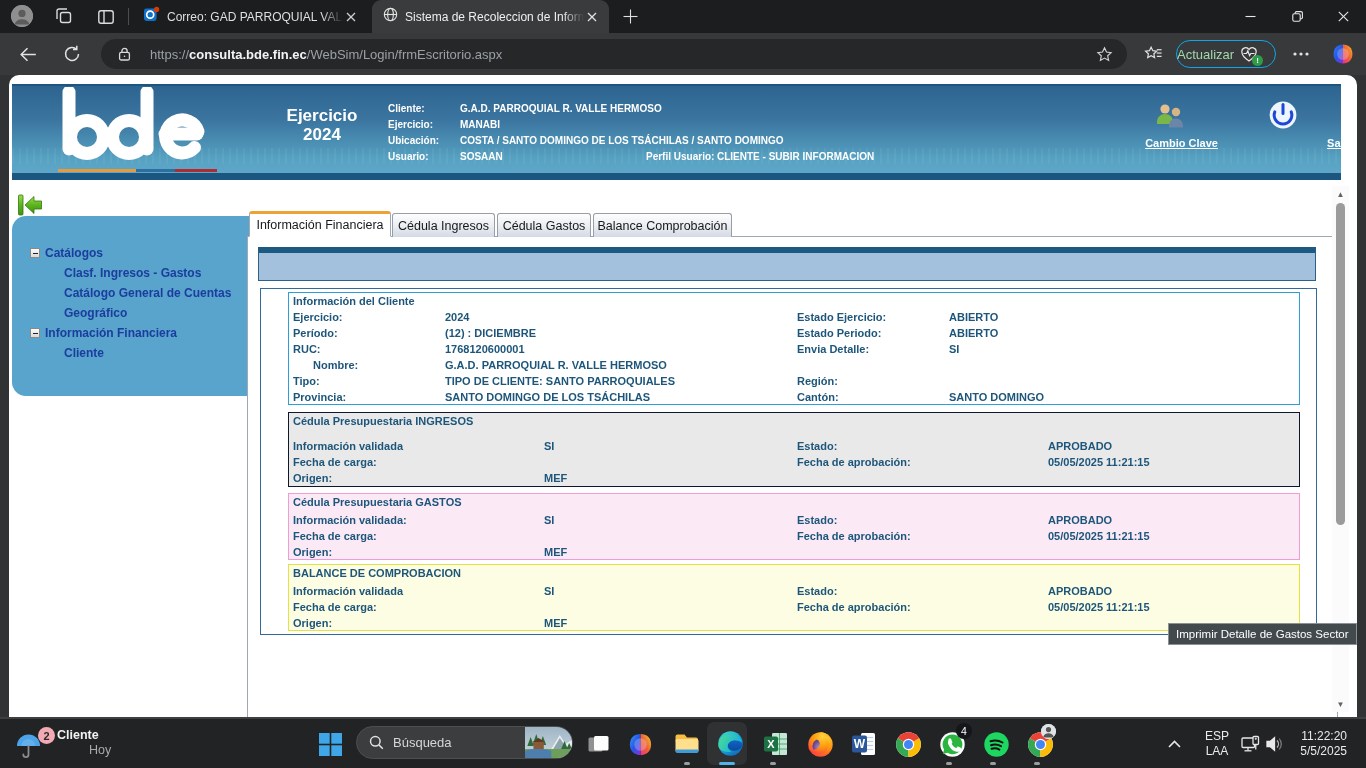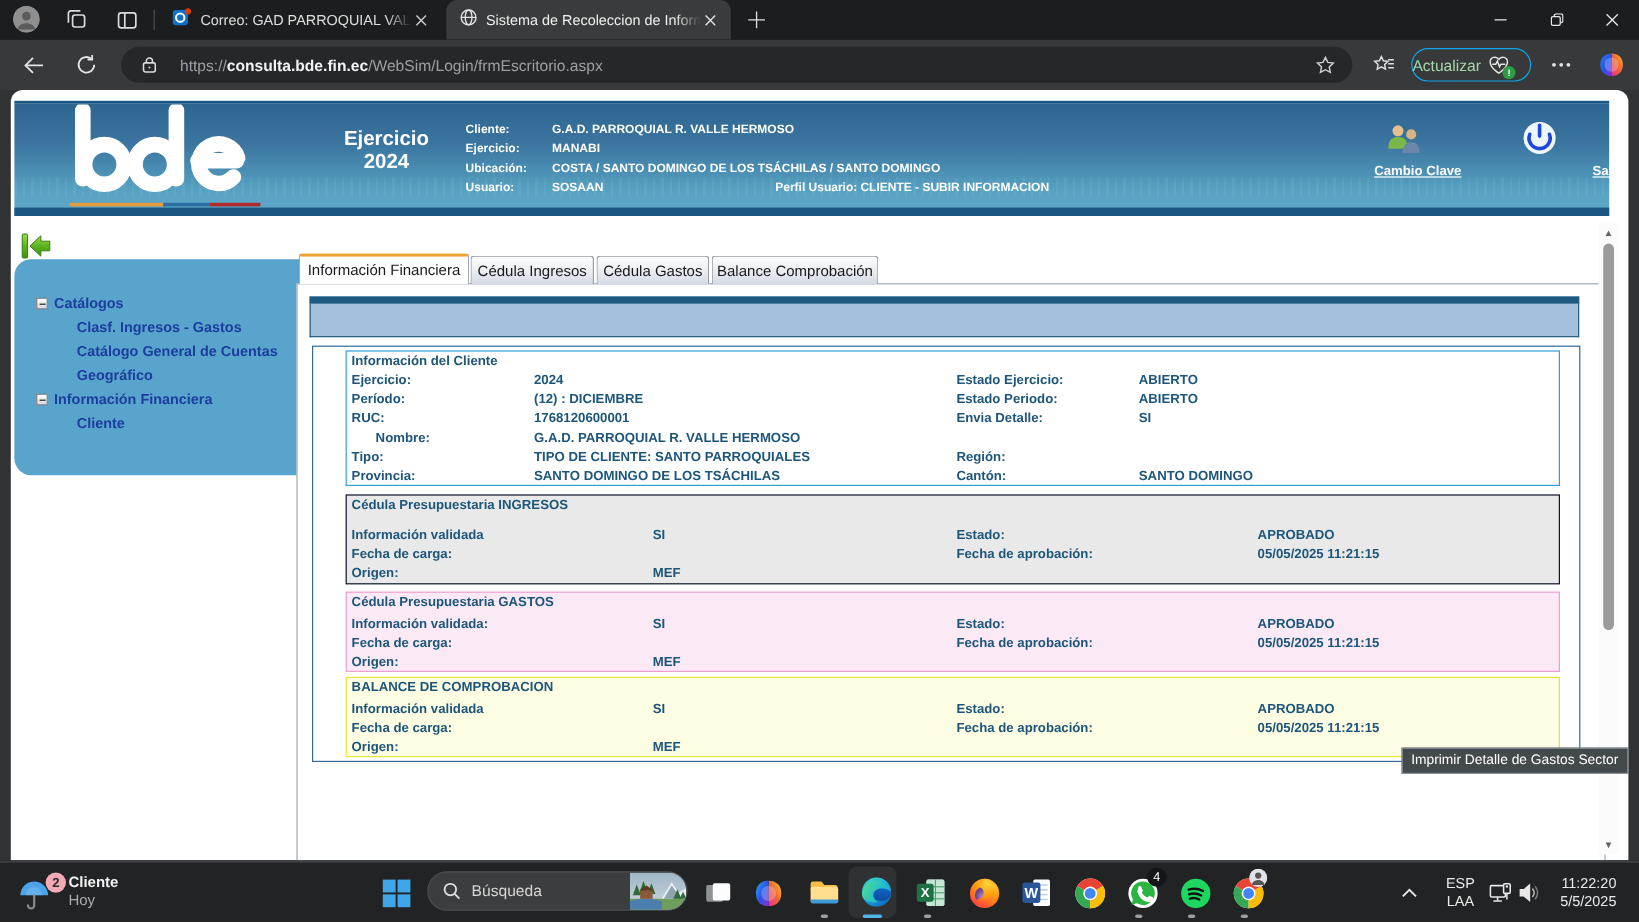--- a/index.html
+++ b/index.html
@@ -87,21 +87,21 @@
   
   .scroll-track { position:absolute; left:1332px; top:111px; width:17px; height:526px; background:#fbfbfb; }
   .scroll-thumb { position:absolute; left:1336px; top:128px; width:9px; height:322px; background:#9b9b9b; border-radius:5px; }
   .scroll-arrow { position:absolute; left:1332px; width:17px; height:16px; display:flex; align-items:center; justify-content:center; color:#5f6368; font-size:8px; }
 
   
   .taskbar { left:0; top:717px; width:1366px; height:51px; background:#212324; border-top:2px solid #3d3f41; }
   .tk-icon { position:absolute; top:9px; width:32px; height:32px; display:flex; align-items:center; justify-content:center; }
   .weather { position:absolute; left:10px; top:6px; display:flex; align-items:center; }
   .weather-txt1 { color:#f2f2f2; font-size:12.5px; font-weight:700; line-height:15px; }
-  .weather-txt2 { color:#ababab; font-size:12.5px; line-height:15px; }
+  .weather-txt2 { color:#ababab; font-size:12.5px; line-height:15px;margin-left:32px; }
   .wbadge { position:absolute; left:28px; top:2px; width:17px; height:17px; background:#f2abb4; border-radius:50%; color:#2b2b2b; font-size:11px; font-weight:700; display:flex; align-items:center; justify-content:center; }
   .search-pill { position:absolute; left:356px; top:7px; width:217px; height:33px; background:#3c3d3e; border:1px solid #4d4e50; border-radius:17px; display:flex; align-items:center; overflow:hidden; }
   .search-text { color:#d6d6d6; font-size:13px; margin-left:9px; }
   .edge-active-box { position:absolute; left:707px; top:3px; width:40px; height:43px; background:#303132; border-radius:7px; }
   .run-dash { position:absolute; top:43px; width:6px; height:3px; background:#9d9d9d; border-radius:2px; }
   .run-dash-edge { position:absolute; left:719px; top:43px; width:16px; height:3px; background:#52b3e8; border-radius:2px; }
   .appbadge { position:absolute; width:16px; height:16px; background:#14161a; border-radius:50%; color:#fff; font-size:10.5px; display:flex; align-items:center; justify-content:center; }
   .tray-txt { color:#eaeaea; font-size:12px; line-height:15px; text-align:center; font-weight:400; }
   .clock { position:absolute; right:19px; top:10px; text-align:right; color:#eaeaea; font-size:12px; line-height:15px; }
 </style>

